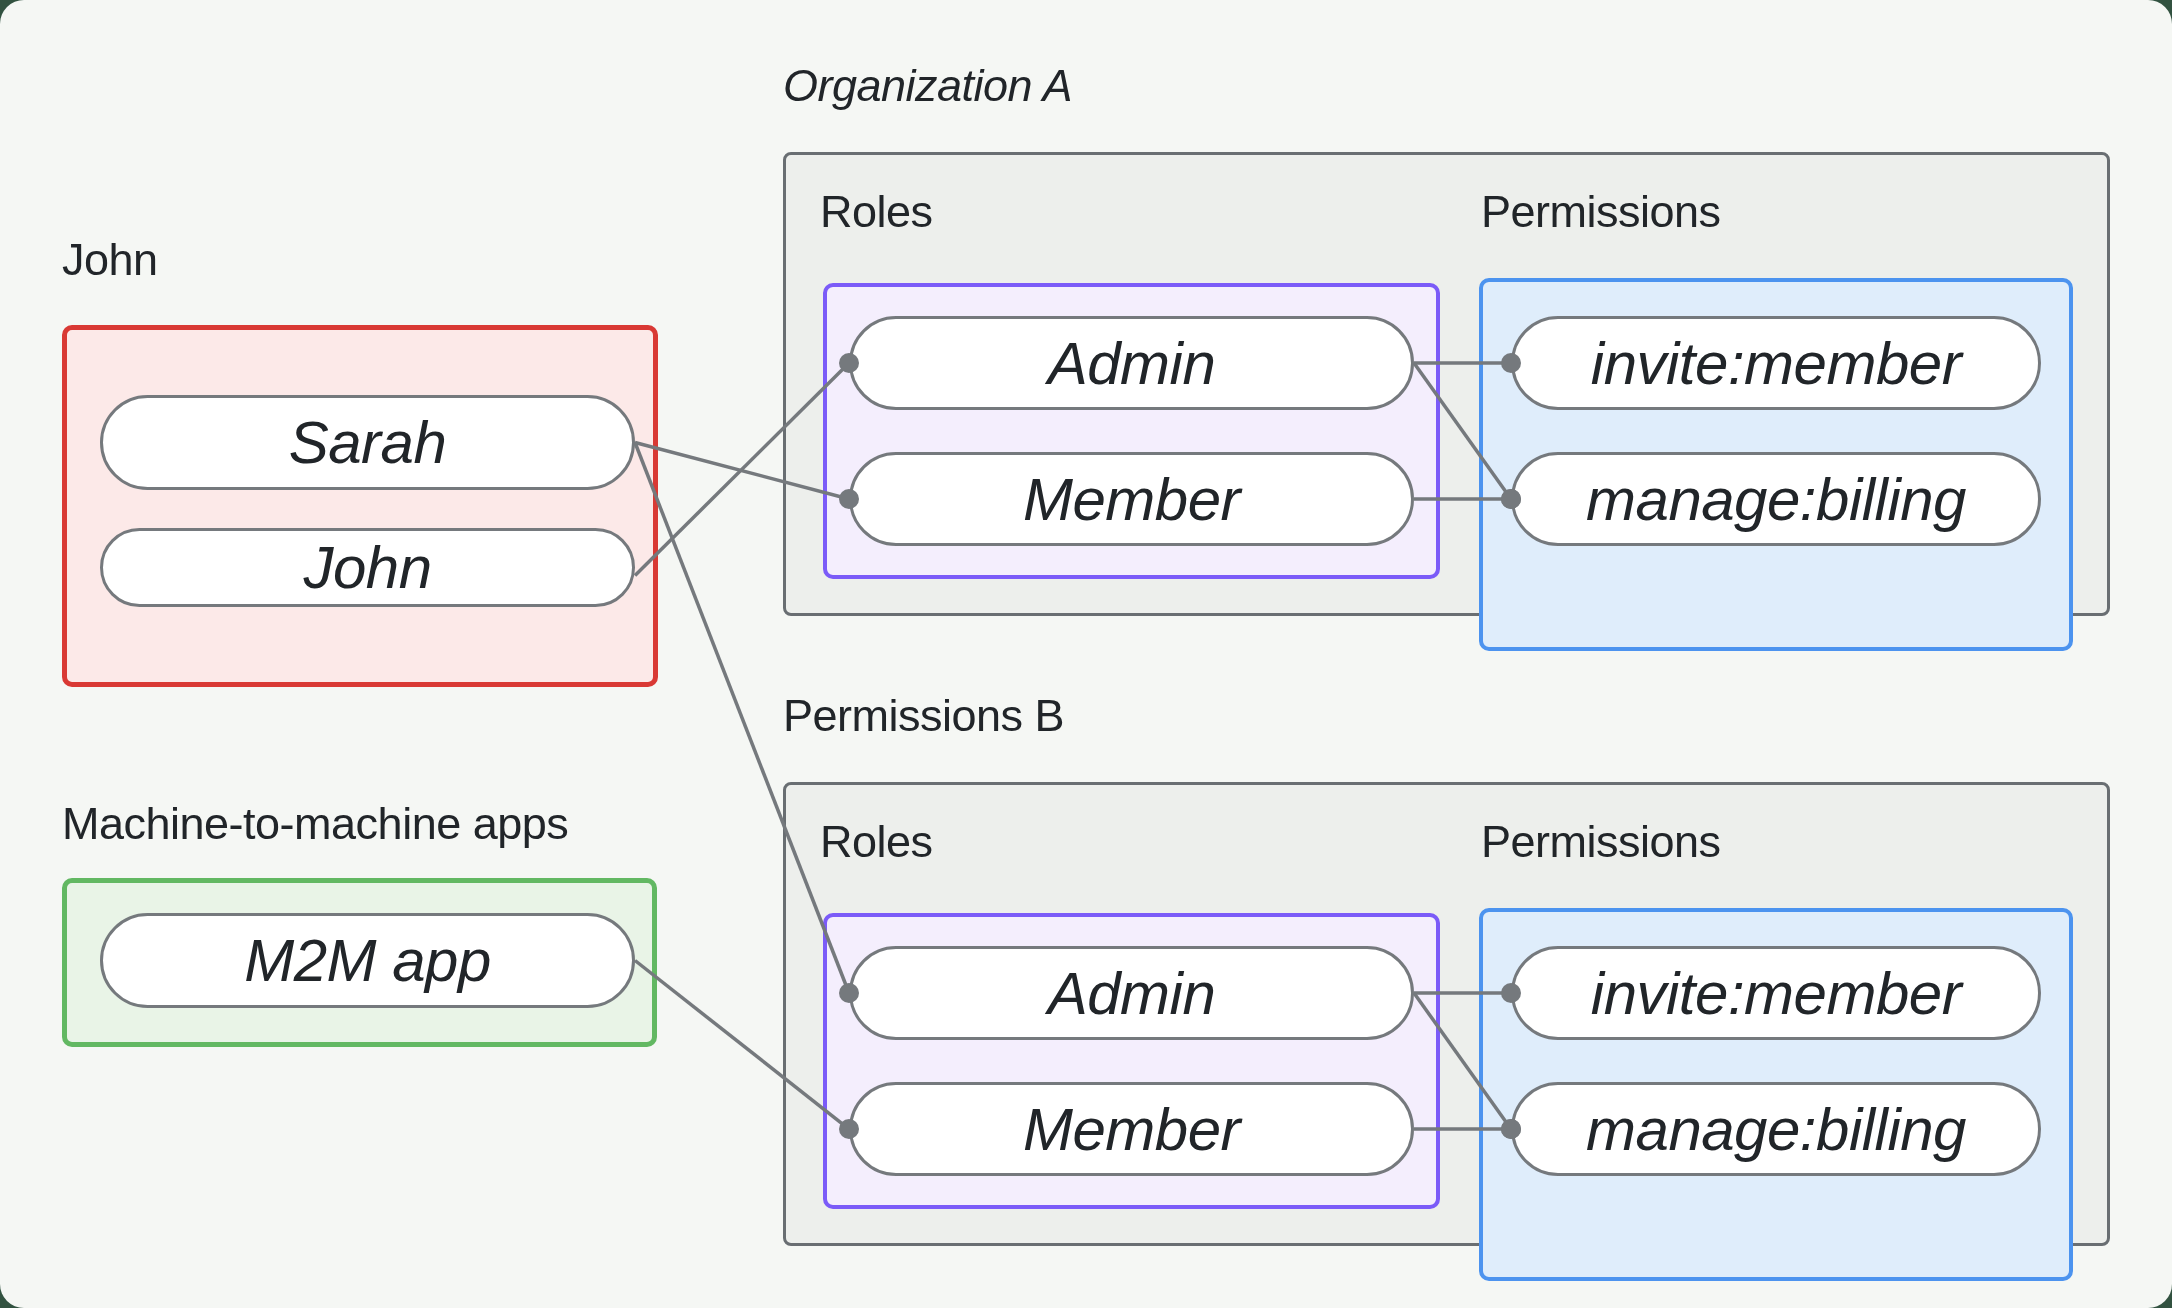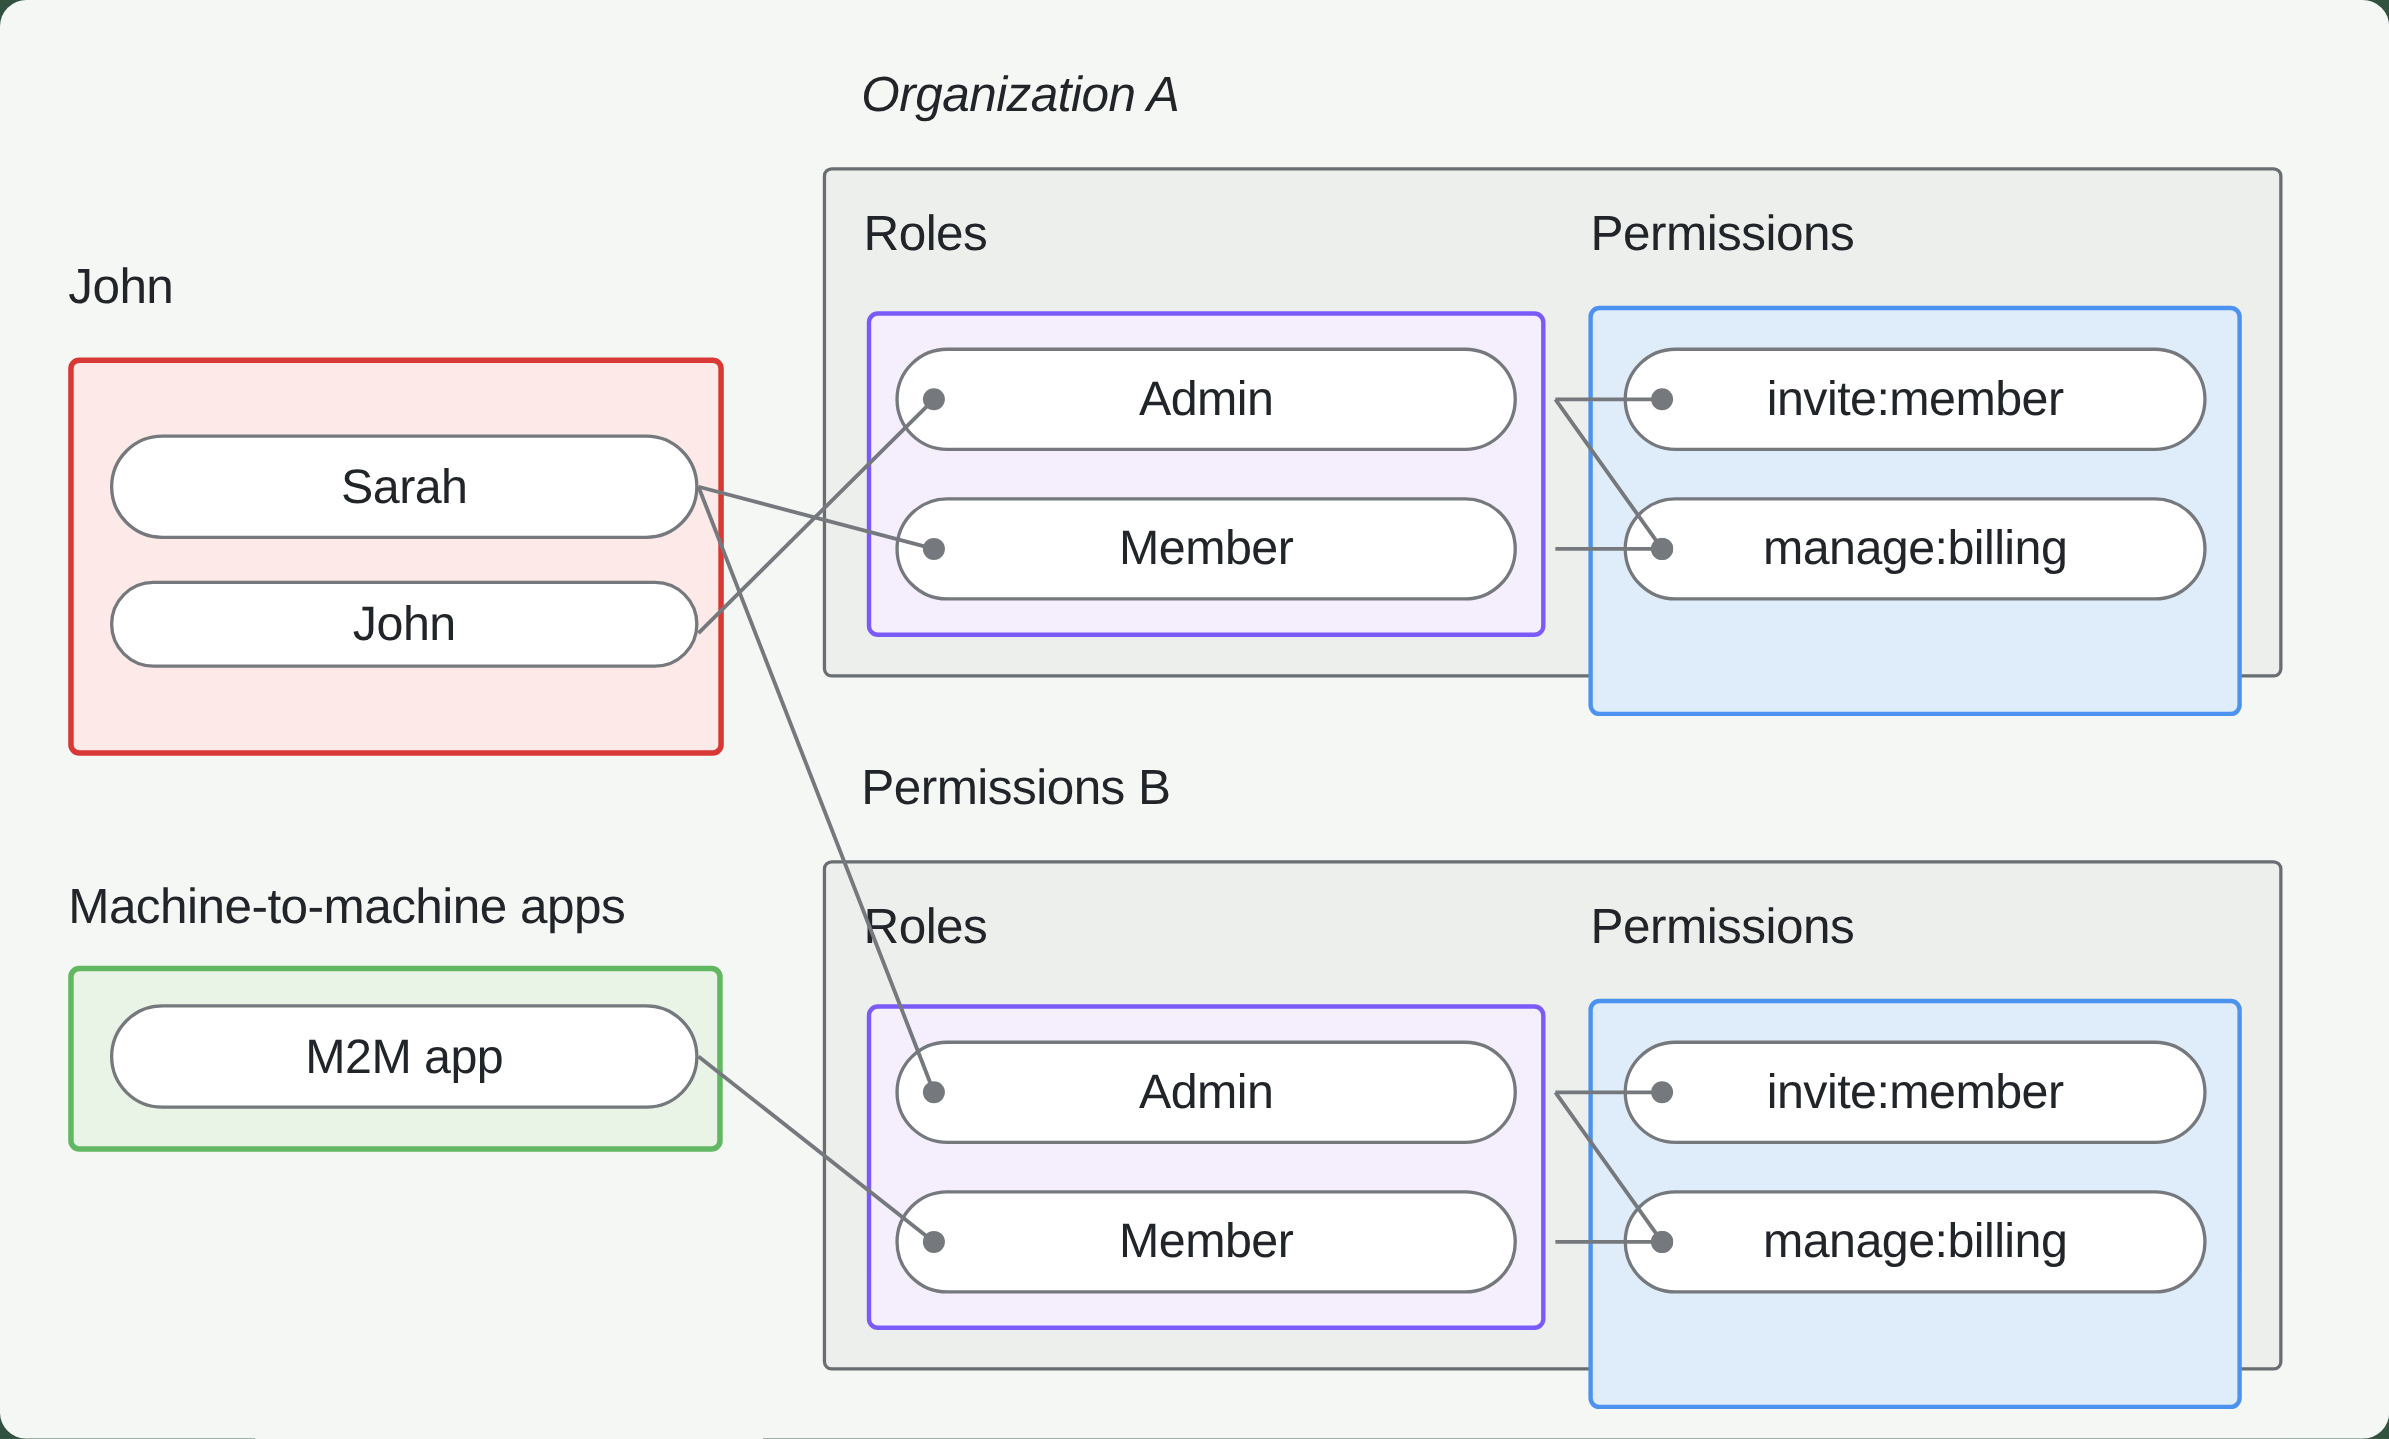--- a/index.html
+++ b/index.html
@@ -37,21 +37,21 @@
     border: 5px solid var(--users-border, #D93934);
   }
   .m2m-box {
     left: 62px; top: 878px; width: 595px; height: 169px;
     background: var(--m2m-fill, #E9F4E7);
     border: 5px solid var(--m2m-border, #62B862);
   }
 
   .org {
     position: absolute;
-    left: 748px; width: 1327px; height: 464px;
+    left: 783px; width: 1327px; height: 464px;
     background: var(--org-fill, #EDEFEC);
     border: 3px solid var(--org-border, #696E72);
     border-radius: 8px;
     box-sizing: border-box;
   }
   .org-a { top: 152px; }
   .org-b { top: 782px; }
 
   .innerlbl {
     position: absolute;
@@ -80,24 +80,25 @@
     position: absolute;
     background: var(--pill-fill, #FFFFFF);
     border: 3px solid var(--pill-border, #75797D);
     border-radius: 999px;
     box-sizing: border-box;
     display: flex;
     align-items: center;
     justify-content: center;
   }
   .pill-text {
-    font-size: 44px;
+    font-size: 60px;
     letter-spacing: -0.5px;
     color: var(--text, #212529);
     white-space: nowrap;
+    font-style: italic;
   }
   
   .pill-sarah { left: 33px; top: 65px;  width: 535px; height: 95px; }
   .pill-john  { left: 33px; top: 198px; width: 535px; height: 79px; }
   .pill-m2m   { left: 33px; top: 30px;  width: 535px; height: 95px; }
   
   .rp1 { left: 22px; top: 29px;  width: 565px; height: 94px; }
   .rp2 { left: 22px; top: 165px; width: 565px; height: 94px; }
   
   .pp1 { left: 28px; top: 34px;  width: 530px; height: 94px; }

